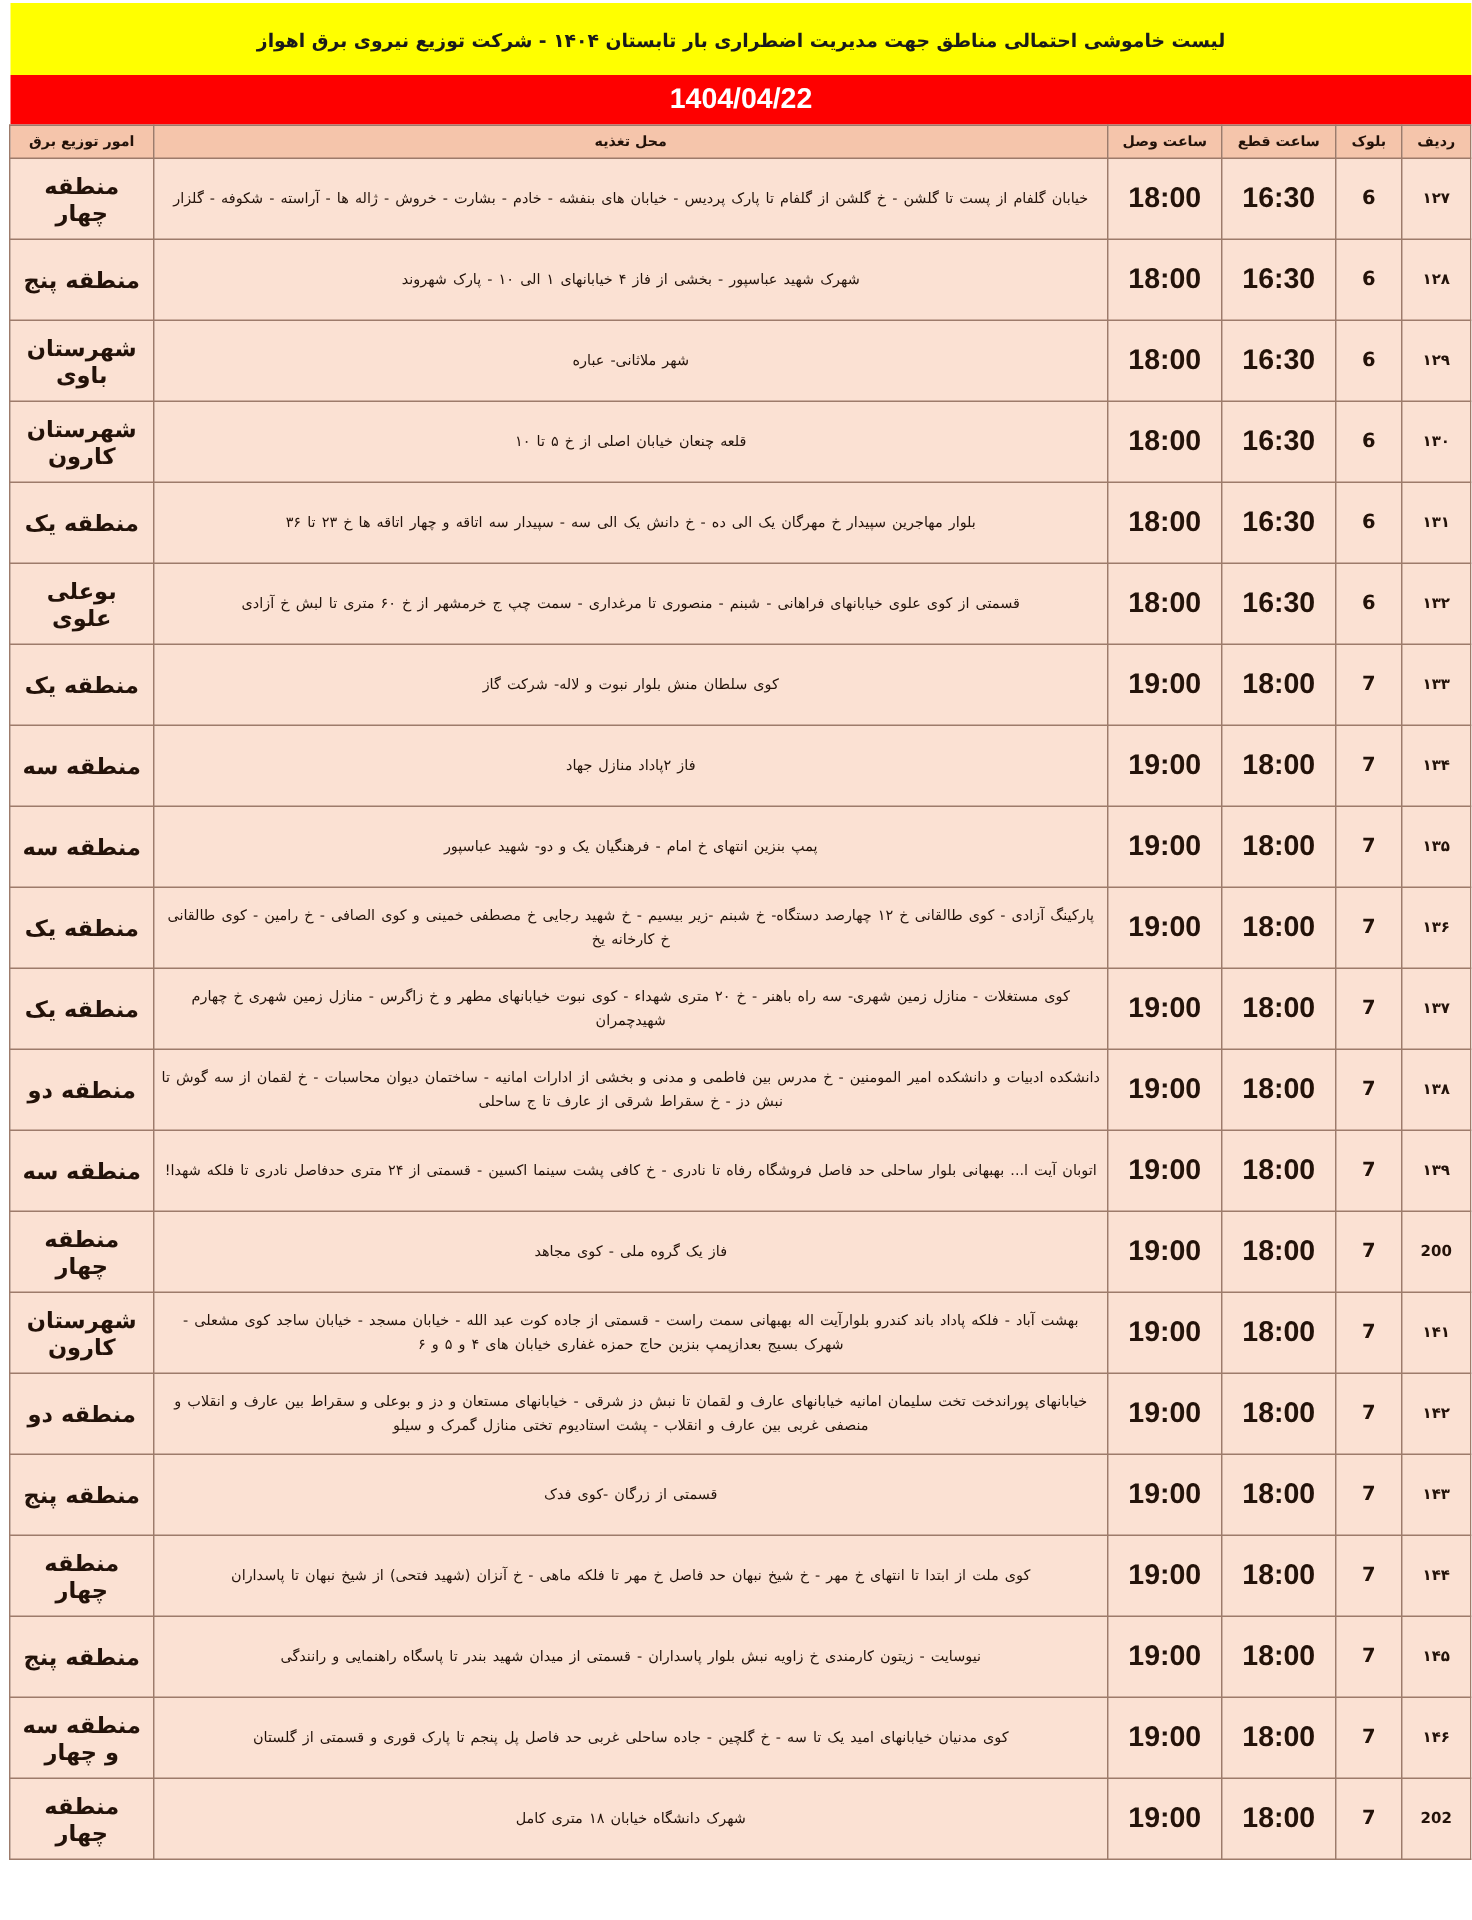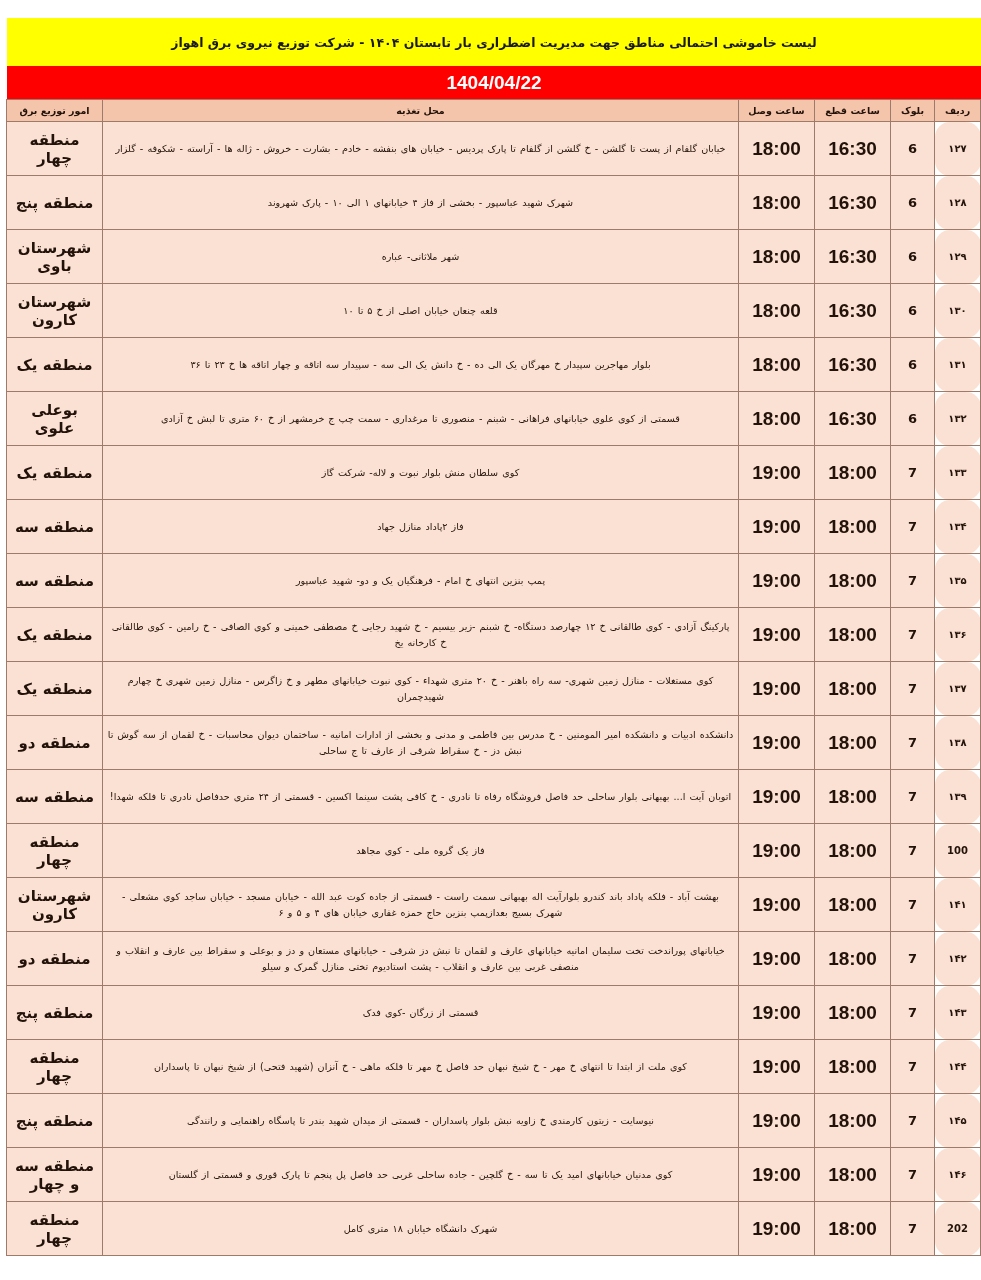--- a/index.html
+++ b/index.html
@@ -14,21 +14,21 @@
     height: 1280px;
     font-family: "DejaVu Sans", "Liberation Sans", sans-serif;
     overflow: hidden;
   }
 
   .sheet {
     width: 981px;
     height: 1280px;
     position: relative;
     background: #ffffff;
-    padding-top: 18px;
+    padding-top: 2px;
   }
 
   
   .title-band {
     width: 974px;
     height: 48px;
     background: #ffff00;
     display: flex;
     align-items: center;
     justify-content: center;
@@ -93,21 +93,20 @@
   col.c-radif { width: 46px; }
   col.c-blok  { width: 44px; }
   col.c-ghat  { width: 76px; }
   col.c-vasl  { width: 76px; }
   col.c-mahal { width: 636px; }
   col.c-omoor { width: 96px; }
 
   td.cell-radif {
     font-size: 10px;
     font-weight: bold;
-    border-radius: 15px;
   }
   td.cell-blok {
     font-size: 13px;
     font-weight: bold;
   }
   td.cell-time {
     font-size: 19px;
     font-weight: bold;
     direction: ltr;
     font-family: "Liberation Sans", sans-serif;
@@ -258,21 +257,21 @@
         </tr>
         <tr>
           <td class="cell-radif">۱۳۹</td>
           <td class="cell-blok">7</td>
           <td class="cell-time">18:00</td>
           <td class="cell-time">19:00</td>
           <td class="cell-mahal">اتوبان آیت ا... بهبهانی بلوار ساحلی حد فاصل فروشگاه رفاه تا نادری - خ کافی پشت سینما اکسین - قسمتی از ۲۴ متری حدفاصل نادری تا فلکه شهدا!</td>
           <td class="cell-omoor">منطقه سه</td>
         </tr>
         <tr>
-          <td class="cell-radif">100</td>
+          <td class="cell-radif">200</td>
           <td class="cell-blok">7</td>
           <td class="cell-time">18:00</td>
           <td class="cell-time">19:00</td>
           <td class="cell-mahal">فاز یک گروه ملی  - کوی مجاهد</td>
           <td class="cell-omoor">منطقه چهار</td>
         </tr>
         <tr>
           <td class="cell-radif">۱۴۱</td>
           <td class="cell-blok">7</td>
           <td class="cell-time">18:00</td>

